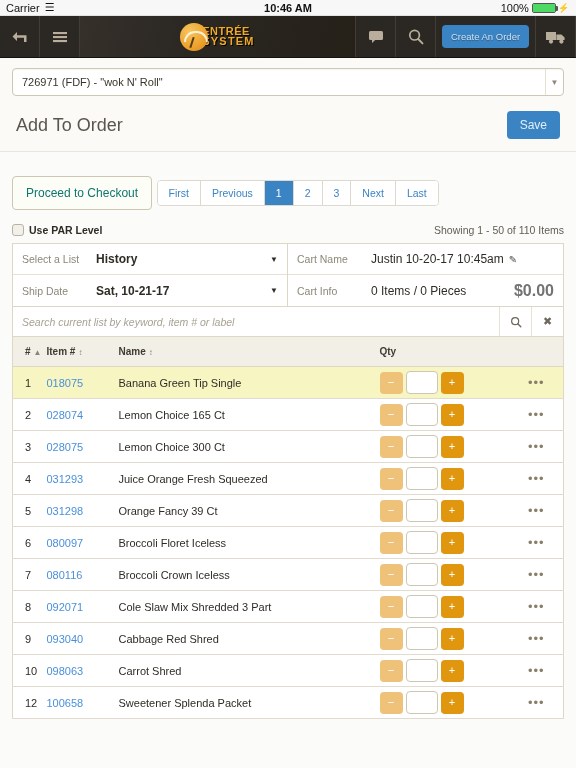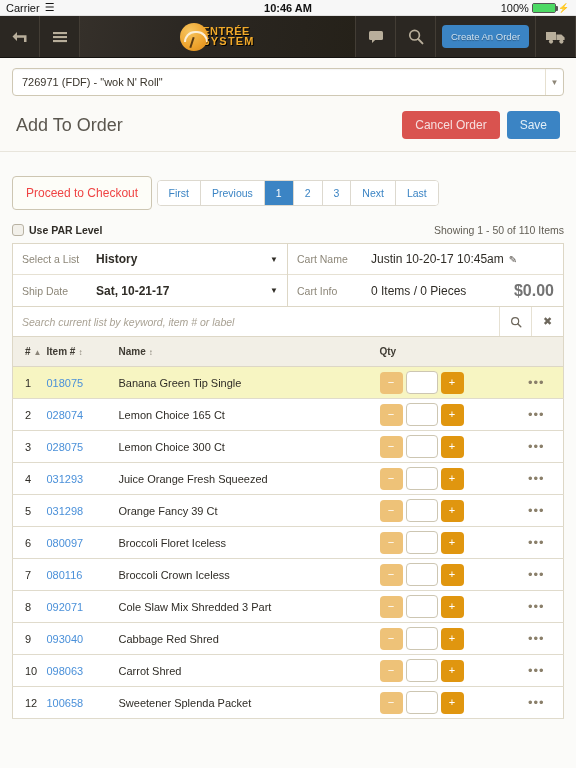--- a/index.html
+++ b/index.html
@@ -105,21 +105,21 @@
   .head-actions { margin-left:auto; display:flex; gap:7px; }
   .btn { border:none; border-radius:4px; cursor:pointer; font-size:12px;
          padding: 7px 13px; font-family:"Liberation Sans", sans-serif; }
   .btn-danger { background:#d9534f; color:#f6dede; }
   .btn-primary { background:#3b84c4; color:#e2eef7; }
 
   
   .content { padding: 12px 12px 0; }
   .checkout-btn {
     background:#fdfdf8; border:1px solid #cdc6b2; border-radius:4px;
-    color:#ef4444; font-size:12px; padding:9px 13px; cursor:pointer;
+    color:#0f766e; font-size:12px; padding:9px 13px; cursor:pointer;
     font-family:"Liberation Sans", sans-serif;
   }
 
   
   .pager { display:inline-flex; margin-top: 16px; border-radius:4px; overflow:hidden;
            border:1px solid #ddd9cf; background:#fff; }
   .pg {
     padding: 6px 11px; font-size: 10.5px; color:#3b84c4; background:#fff;
     border-right: 1px solid #ddd9cf; cursor:pointer; white-space:nowrap;
   }
@@ -276,21 +276,20 @@
 <div class="cust-bar">
   <div class="cust-select">
     <span class="val">726971 (FDF) - "wok N' Roll"</span>
     <span class="cust-caret">▼</span>
   </div>
 </div>
 
 <div class="page-head">
   <div class="page-title">Add To Order</div>
   <div class="head-actions">
-    <button class="btn btn-danger">Cancel Order</button>
     <button class="btn btn-primary">Save</button>
   </div>
 </div>
 
 <div class="content">
 
   <button class="checkout-btn">Proceed to Checkout</button>
 
   <div class="pager" id="pager">
       <div class="pg">First</div>

